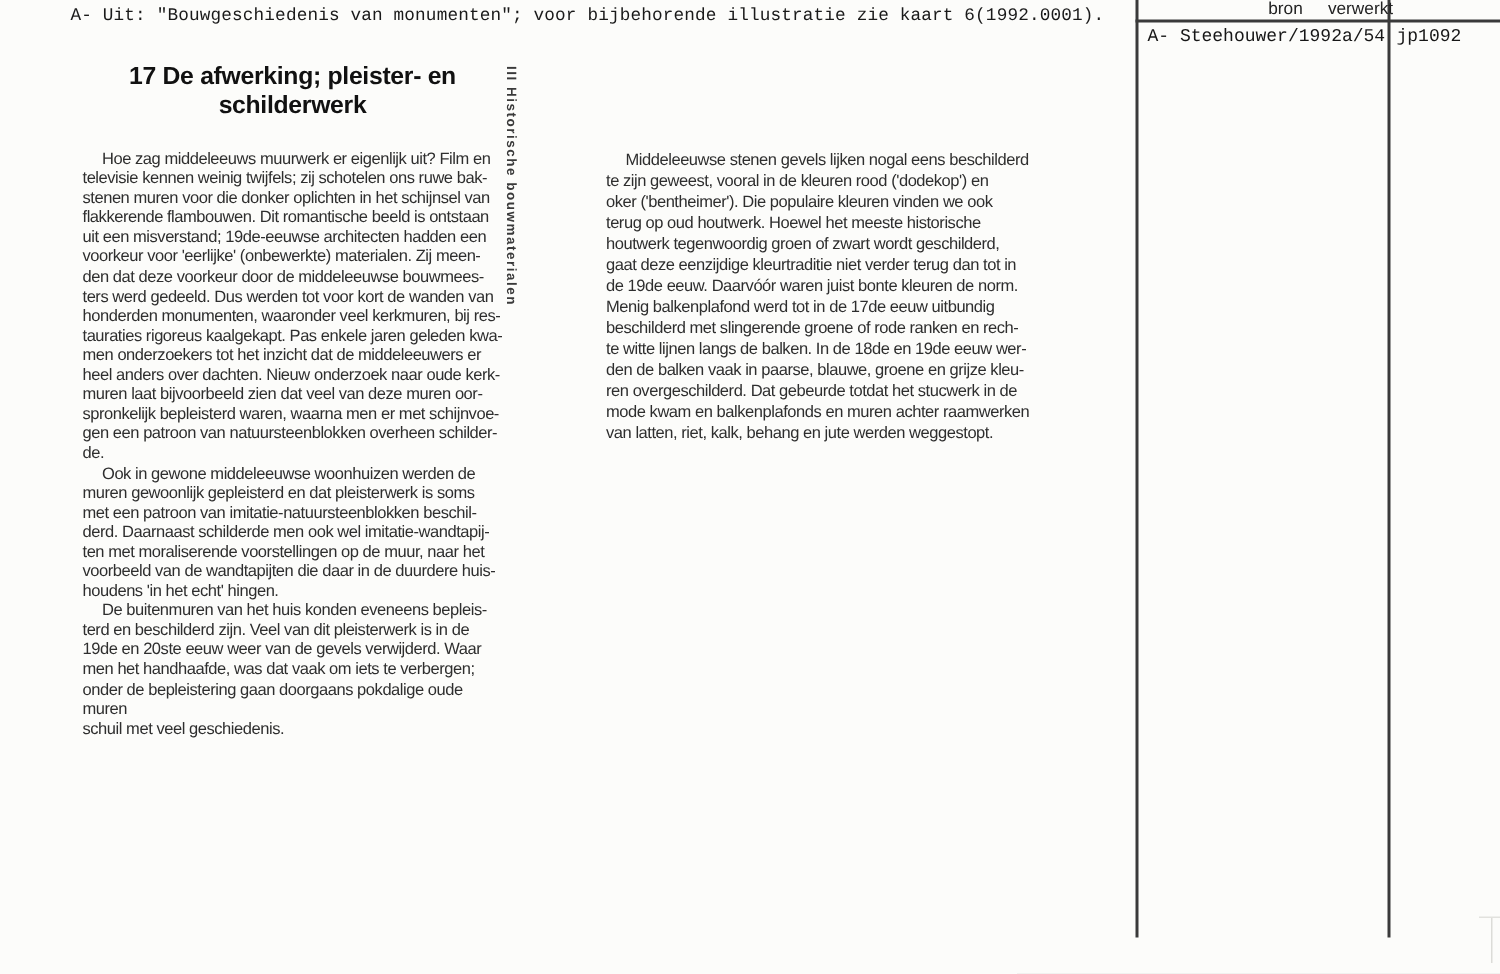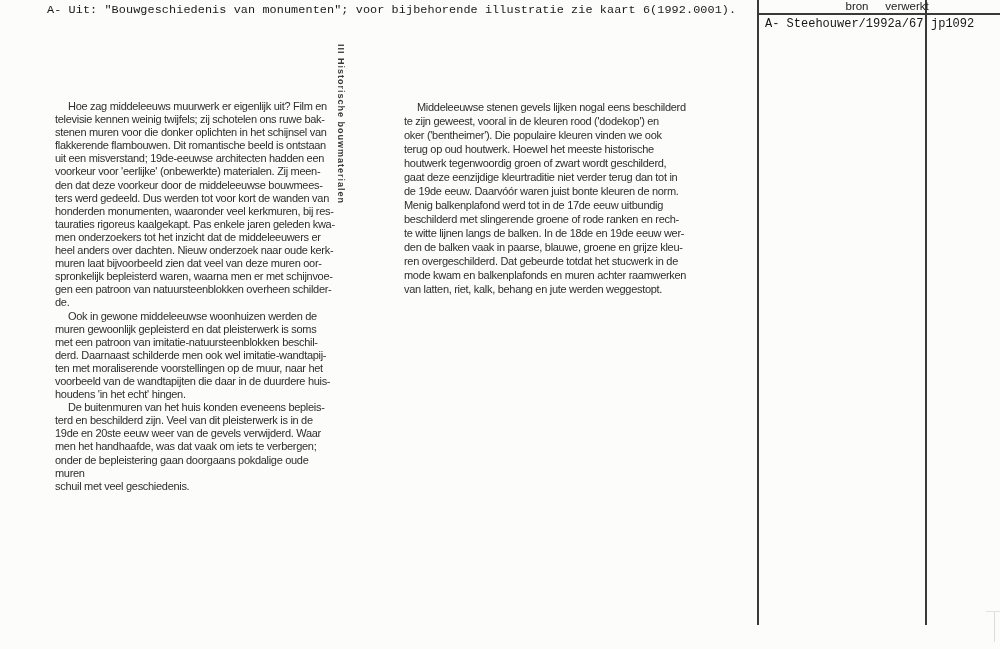--- a/index.html
+++ b/index.html
@@ -88,20 +88,22 @@
   .scan-artifact-v { position: absolute; left: 994px; top: 612px; width: 1px; height: 30px; background: #dcdcd8; }
   .scan-artifact-h { position: absolute; left: 986px; top: 611px; width: 14px; height: 1px; background: #e2e2de; }
 </style>
 </head>
 <body>
 
 <div class="page">
 
   <div class="annotation">A- Uit: "Bouwgeschiedenis van monumenten"; voor bijbehorende illustratie zie kaart 6(1992.0001).</div>
 
+  <div class="title">17  De afwerking; pleister- en
+schilderwerk</div>
 
   <div class="col col-left">
     <p>Hoe zag middeleeuws muurwerk er eigenlijk uit?  Film en
 televisie kennen weinig twijfels; zij schotelen ons ruwe bak-
 stenen muren voor die donker oplichten in het schijnsel van
 flakkerende flambouwen. Dit romantische beeld is ontstaan
 uit een misverstand; 19de-eeuwse architecten hadden een
 voorkeur voor 'eerlijke' (onbewerkte) materialen. Zij meen-
 den dat deze voorkeur door de middeleeuwse bouwmees-
 ters werd gedeeld. Dus werden tot voor kort de wanden van
@@ -147,19 +149,19 @@
 van latten, riet, kalk, behang en jute werden weggestopt.</p>
   </div>
 
   <div class="tbl-border tbl-left"></div>
   <div class="tbl-border tbl-divider"></div>
   <div class="tbl-border tbl-header-rule"></div>
 
   <div class="tbl-header tbl-header-bron">bron</div>
   <div class="tbl-header tbl-header-verwerkt">verwerkt</div>
 
-  <div class="tbl-cell tbl-cell-bron">A- Steehouwer/1992a/67</div>
+  <div class="tbl-cell tbl-cell-bron">A- Steehouwer/1992a/54</div>
   <div class="tbl-cell tbl-cell-verwerkt">jp1092</div>
 
   <div class="scan-artifact-v"></div>
   <div class="scan-artifact-h"></div>
 
 </div>
 
 </body></html>

